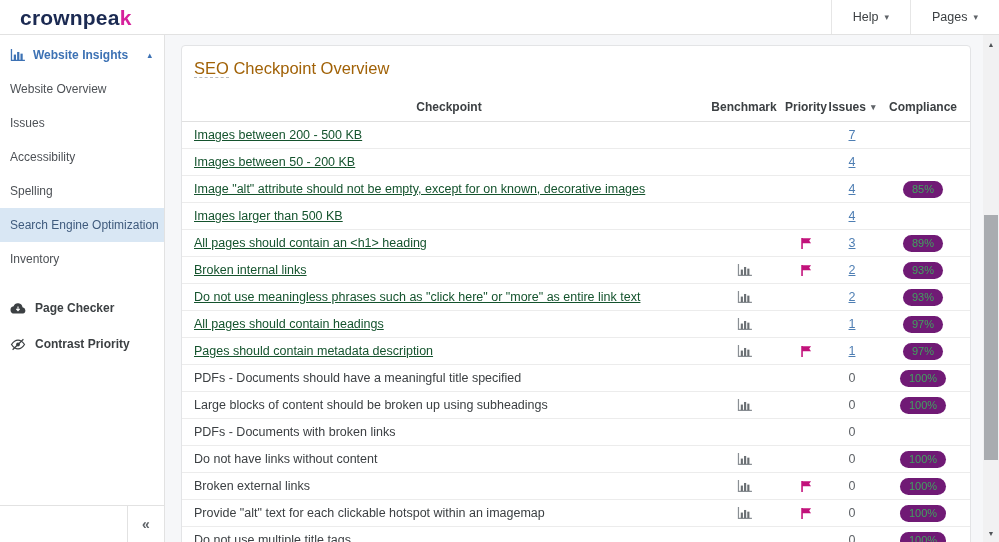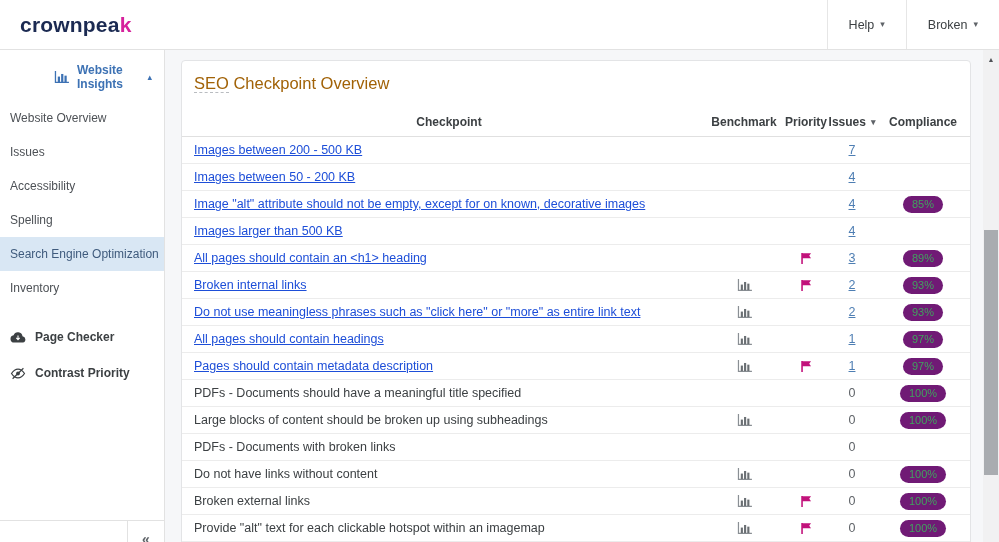--- a/index.html
+++ b/index.html
@@ -1,36 +1,36 @@
 <!DOCTYPE html>
 <html><head>
 <meta charset="utf-8">
 <style>
   * { box-sizing: border-box; margin: 0; padding: 0; }
   html,body { width: 999px; height: 542px; overflow: hidden; background:#fff;
               font-family: "Liberation Sans", sans-serif; color:#3c4043; }
 
   
-  .topbar { height:50px; display:flex; align-items:center; justify-content:space-between;
+  .topbar { height:35px; display:flex; align-items:center; justify-content:space-between;
             border-bottom:1px solid #e2e2e2; background:#fff; }
   .logo { margin-left:20px; font-size:21px; font-weight:bold; letter-spacing:.2px;
           color:#1b2a52; line-height:35px; }
   .logo .accent { color:#d6219c; }
   .topbar-right { display:flex; height:100%; }
   .top-menu { display:flex; align-items:center; gap:6px; padding:0 21px; height:100%;
               border-left:1px solid #e6e6e6; font-size:12.5px; color:#3c4043; cursor:pointer; }
   .caret-down { font-size:9px; color:#5f6368; line-height:1; }
 
   
   .app { display:flex; height:507px; }
 
   
   .sidebar { width:165px; background:#fff; border-right:1px solid #e2e2e2;
              position:relative; flex:none; }
-  .side-section { display:flex; align-items:center; gap:8px; padding:13px 12px 10px 10px; cursor:pointer;margin-left:44px; }
+  .side-section { display:flex; align-items:center; gap:8px; padding:13px 12px 10px 10px; cursor:pointer; }
   .side-section .label { flex:1; font-size:12px; font-weight:bold; color:#3d72b4; }
   .caret-up { font-size:9px; color:#3d72b4; line-height:1; }
   .side-item { height:34px; display:flex; align-items:center; padding-left:10px;
                font-size:12px; color:#4d5156; cursor:pointer; }
   .side-item.active { background:#d9e7f4; color:#3f5b7d; }
   .side-tools { margin-top:14px; }
   .side-tool { height:36px; display:flex; align-items:center; gap:9px; padding-left:10px;
                font-size:12px; font-weight:bold; color:#3c4043; cursor:pointer; }
   .side-bottom { position:absolute; left:0; right:0; bottom:0; height:37px;
                  border-top:1px solid #e2e2e2; display:flex; justify-content:flex-end; }
@@ -45,21 +45,21 @@
   .card-title { font-size:16.5px; color:#a16207; margin:0 0 15px 12px; font-weight:400; }
   .card-title .abbr { border-bottom:1px dashed #b9bcc0; }
 
   .thead, .trow { display:grid; grid-template-columns:1fr 80px 44px 48px 94px;
                   align-items:center; padding-left:12px; }
   .thead { height:29px; border-bottom:1px solid #e0e0e0; font-size:12px; font-weight:bold; }
   .th { text-align:center; }
   .th-first { text-align:center; }
   .th-issues { display:flex; align-items:center; justify-content:center; gap:5px; cursor:pointer; }
   .trow { height:27px; border-bottom:1px solid #ececec; font-size:12.5px; }
-  .cp-link { color:#1d4ed8; text-decoration:underline; cursor:pointer;text-align:right; }
+  .cp-link { color:#14532d; text-decoration:underline; cursor:pointer;text-align:right; }
   .cp-plain { color:#3c4043; }
   .cell-center { display:flex; align-items:center; justify-content:center; }
   .issues-link { color:#4e7eb3; text-decoration:underline; cursor:pointer; }
   .issues-plain { color:#5f6368; }
   .badge { display:inline-block; background:#701a75; color:#41a25e; font-size:11px;
            padding:3px 9px; border-radius:11px; line-height:1; }
 
   
   .scrollbar { position:absolute; right:0; top:0; width:16px; height:507px;
                background:#f1f1f2; }
@@ -75,21 +75,21 @@
 <body>
 
 <div class="topbar">
   <div class="logo"><span>crownpea</span><span class="accent">k</span></div>
   <div class="topbar-right">
     <div class="top-menu">
       <span>Help</span>
       <span class="caret-down">▾</span>
     </div>
     <div class="top-menu">
-      <span>Broken</span>
+      <span>Pages</span>
       <span class="caret-down">▾</span>
     </div>
   </div>
 </div>
 
 <div class="app">
 
   <div class="sidebar">
     <div class="side-section">
       <span>

